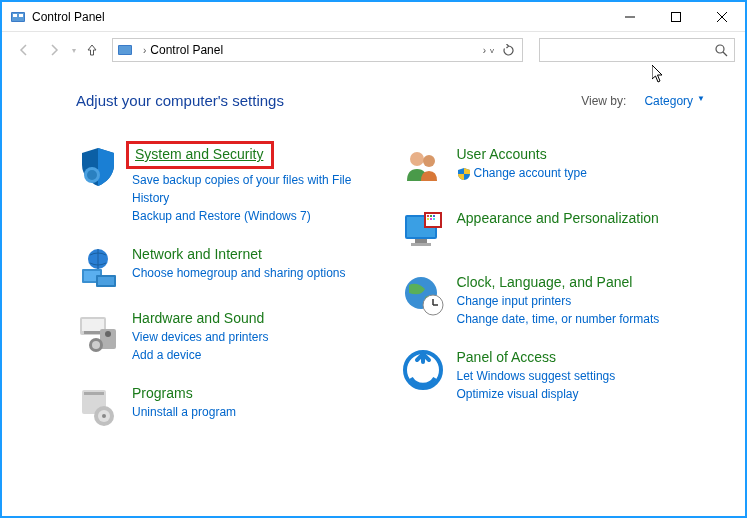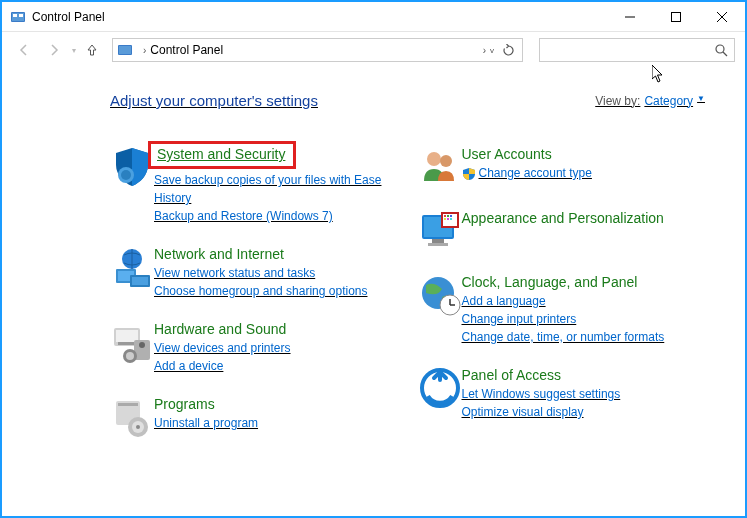--- a/index.html
+++ b/index.html
@@ -20,30 +20,30 @@
     .address-text { font-size: 12px; color: #000; flex: 1; }
     .address-chevron { color: #555; font-size: 10px; margin: 0 4px; }
     .address-dropdown { color: #555; font-size: 8px; margin-left: auto; }
     .refresh-btn { width: 20px; height: 20px; display: flex; align-items: center; justify-content: center; color: #333; margin-left: 2px; }
     .search-box { width: 196px; height: 24px; border: 1px solid #ccc; display: flex; align-items: center; padding: 0 6px; margin-left: 6px; }
     .search-input { flex: 1; border: none; outline: none; font-size: 12px; color: #888; }
     .search-icon { color: #555; }
     
     .cursor { position: absolute; left: 650px; top: 63px; pointer-events: none; z-index: 100; }
     
-    .content { padding: 24px 40px 0 108px; text-decoration: underline; }
+    .content { padding: 24px 40px 0 74px; }
     .content-header { display: flex; justify-content: space-between; align-items: center; margin-bottom: 36px; }
     .content-title { font-size: 15px; color: #14429e; font-weight: 400; }
-    .viewby { display: flex; align-items: center; gap: 4px; font-size: 12px; }
+    .viewby { display: flex; align-items: center; gap: 18px; font-size: 12px; }
     .viewby-label { color: #555; }
     .viewby-value { color: #0066cc; display: flex; align-items: flex-start; gap: 4px; }
     
     .categories { display: flex; gap: 20px; }
     .column { flex: 1; }
-    .category { display: flex; margin-bottom: 20px; }
+    .category { display: flex; gap: 12px; margin-bottom: 20px; }
     .cat-icon { width: 44px; height: 44px; flex-shrink: 0; }
     .cat-body { flex: 1; }
     .cat-title { font-size: 14px; color: #1a7a1a; font-weight: 400; margin-bottom: 2px; display: inline-block; }
     .cat-title.highlighted { border: 3px solid #e02020; padding: 2px 8px 4px 6px; margin-left: -6px; margin-top: -4px; text-decoration: underline; }
     .cat-link { font-size: 12px; color: #0066cc; display: block; line-height: 1.5; }
     .shield-mini { width: 14px; height: 14px; display: inline-block; vertical-align: middle; margin-right: 3px; }
   </style>
 </head>
 <body>
 
@@ -138,37 +138,36 @@
 
       <div class="category">
         <svg class="cat-icon" viewBox="0 0 44 44">
           <path d="M22 3 L38 8 L38 20 C38 30 30 38 22 41 C14 38 6 30 6 20 L6 8 Z" fill="#0b5fa5"></path>
           <path d="M22 3 L38 8 L38 20 C38 30 30 38 22 41 L22 3 Z" fill="#1a7fd4"></path>
           <circle cx="16" cy="30" r="8" fill="#4aa0e0"></circle>
           <path d="M11 30 A5 5 0 0 1 21 30 A5 5 0 0 1 11 30" fill="#2a80c0"></path>
         </svg>
         <div class="cat-body">
           <a class="cat-title highlighted">System and Security</a>
-          <a class="cat-link">Save backup copies of your files with Ease History</a>
+          <a class="cat-link">Save backup copies of your files with File History</a>
           <a class="cat-link">Backup and Restore (Windows 7)</a>
         </div>
       </div>
 
       <div class="category">
         <svg class="cat-icon" viewBox="0 0 44 44">
           <circle cx="22" cy="14" r="10" fill="#2a7fd4"></circle>
           <path d="M14 10 Q22 6 30 10 M14 18 Q22 22 30 18 M22 4 L22 24" stroke="#1a5f9f" stroke-width="1" fill="none"></path>
           <rect x="6" y="24" width="20" height="14" fill="#3a8fd0" rx="1"></rect>
           <rect x="8" y="26" width="16" height="10" fill="#5aafef"></rect>
           <rect x="20" y="30" width="20" height="12" fill="#2a7fc0" rx="1"></rect>
           <rect x="22" y="32" width="16" height="8" fill="#4a9fe0"></rect>
         </svg>
         <div class="cat-body">
           <a class="cat-title">Network and Internet</a>
-          <a class="cat-link">View network status and tasks</a>
           <a class="cat-link">Choose homegroup and sharing options</a>
         </div>
       </div>
 
       <div class="category">
         <svg class="cat-icon" viewBox="0 0 44 44">
           <rect x="4" y="8" width="26" height="18" fill="#d0d0d0" rx="2"></rect>
           <rect x="6" y="10" width="22" height="12" fill="#f0f0f0"></rect>
           <rect x="8" y="22" width="18" height="3" fill="#999"></rect>
           <rect x="24" y="20" width="16" height="20" fill="#b0b0b0" rx="2"></rect>
@@ -243,21 +242,20 @@
         <svg class="cat-icon" viewBox="0 0 44 44">
           <circle cx="20" cy="20" r="16" fill="#3a8fd4"></circle>
           <path d="M8 12 Q16 8 24 16 Q20 24 8 20 Z" fill="#5aaf5a"></path>
           <path d="M24 24 Q32 20 34 28 Q28 32 24 24 Z" fill="#5aaf5a"></path>
           <circle cx="32" cy="32" r="10" fill="#fff" stroke="#888" stroke-width="1"></circle>
           <line x1="32" y1="32" x2="32" y2="26" stroke="#333" stroke-width="1.5"></line>
           <line x1="32" y1="32" x2="37" y2="32" stroke="#333" stroke-width="1.5"></line>
         </svg>
         <div class="cat-body">
           <a class="cat-title">Clock, Language, and Panel</a>
-          <a class="cat-link">Add a language</a>
           <a class="cat-link">Change input printers</a>
           <a class="cat-link">Change date, time, or number formats</a>
         </div>
       </div>
 
       <div class="category">
         <svg class="cat-icon" viewBox="0 0 44 44">
           <circle cx="22" cy="22" r="18" fill="none" stroke="#1a7fd4" stroke-width="4"></circle>
           <path d="M22 6 L22 14 M22 6 L16 12 M22 6 L28 12" stroke="#1a7fd4" stroke-width="4" fill="none" stroke-linecap="round"></path>
           <path d="M10 30 A14 14 0 0 0 34 30" stroke="#1a7fd4" stroke-width="4" fill="none"></path>

